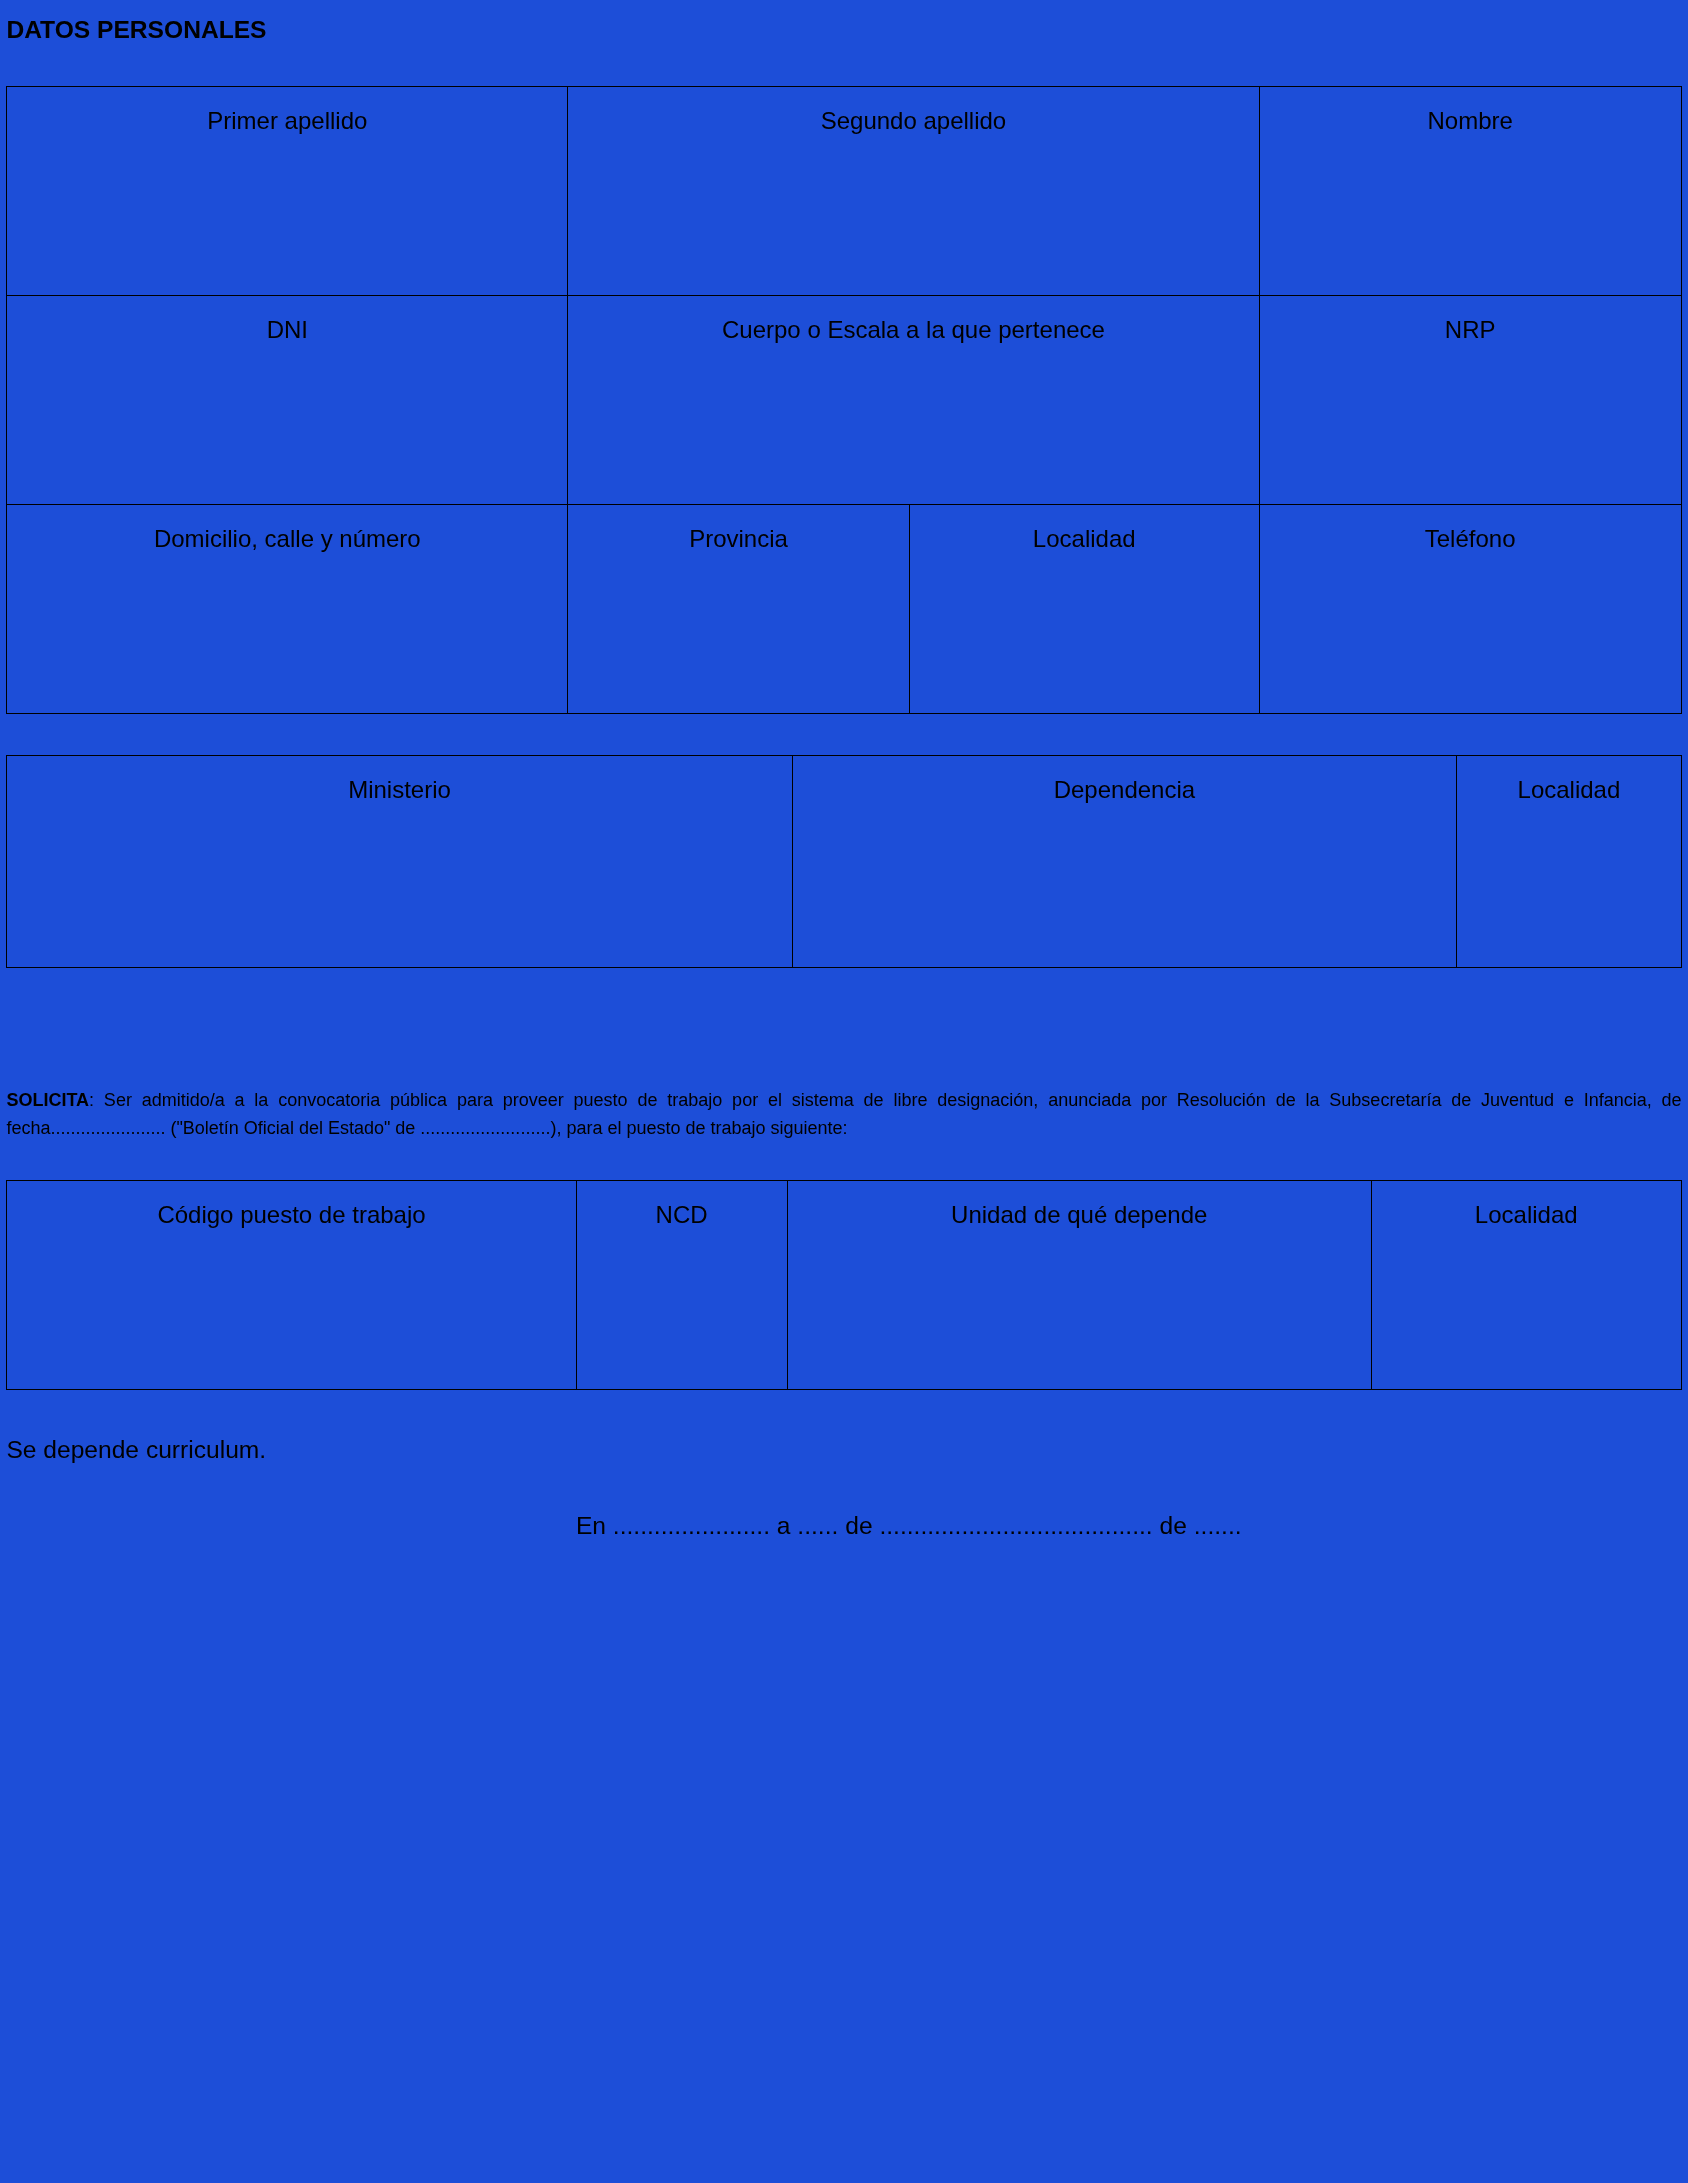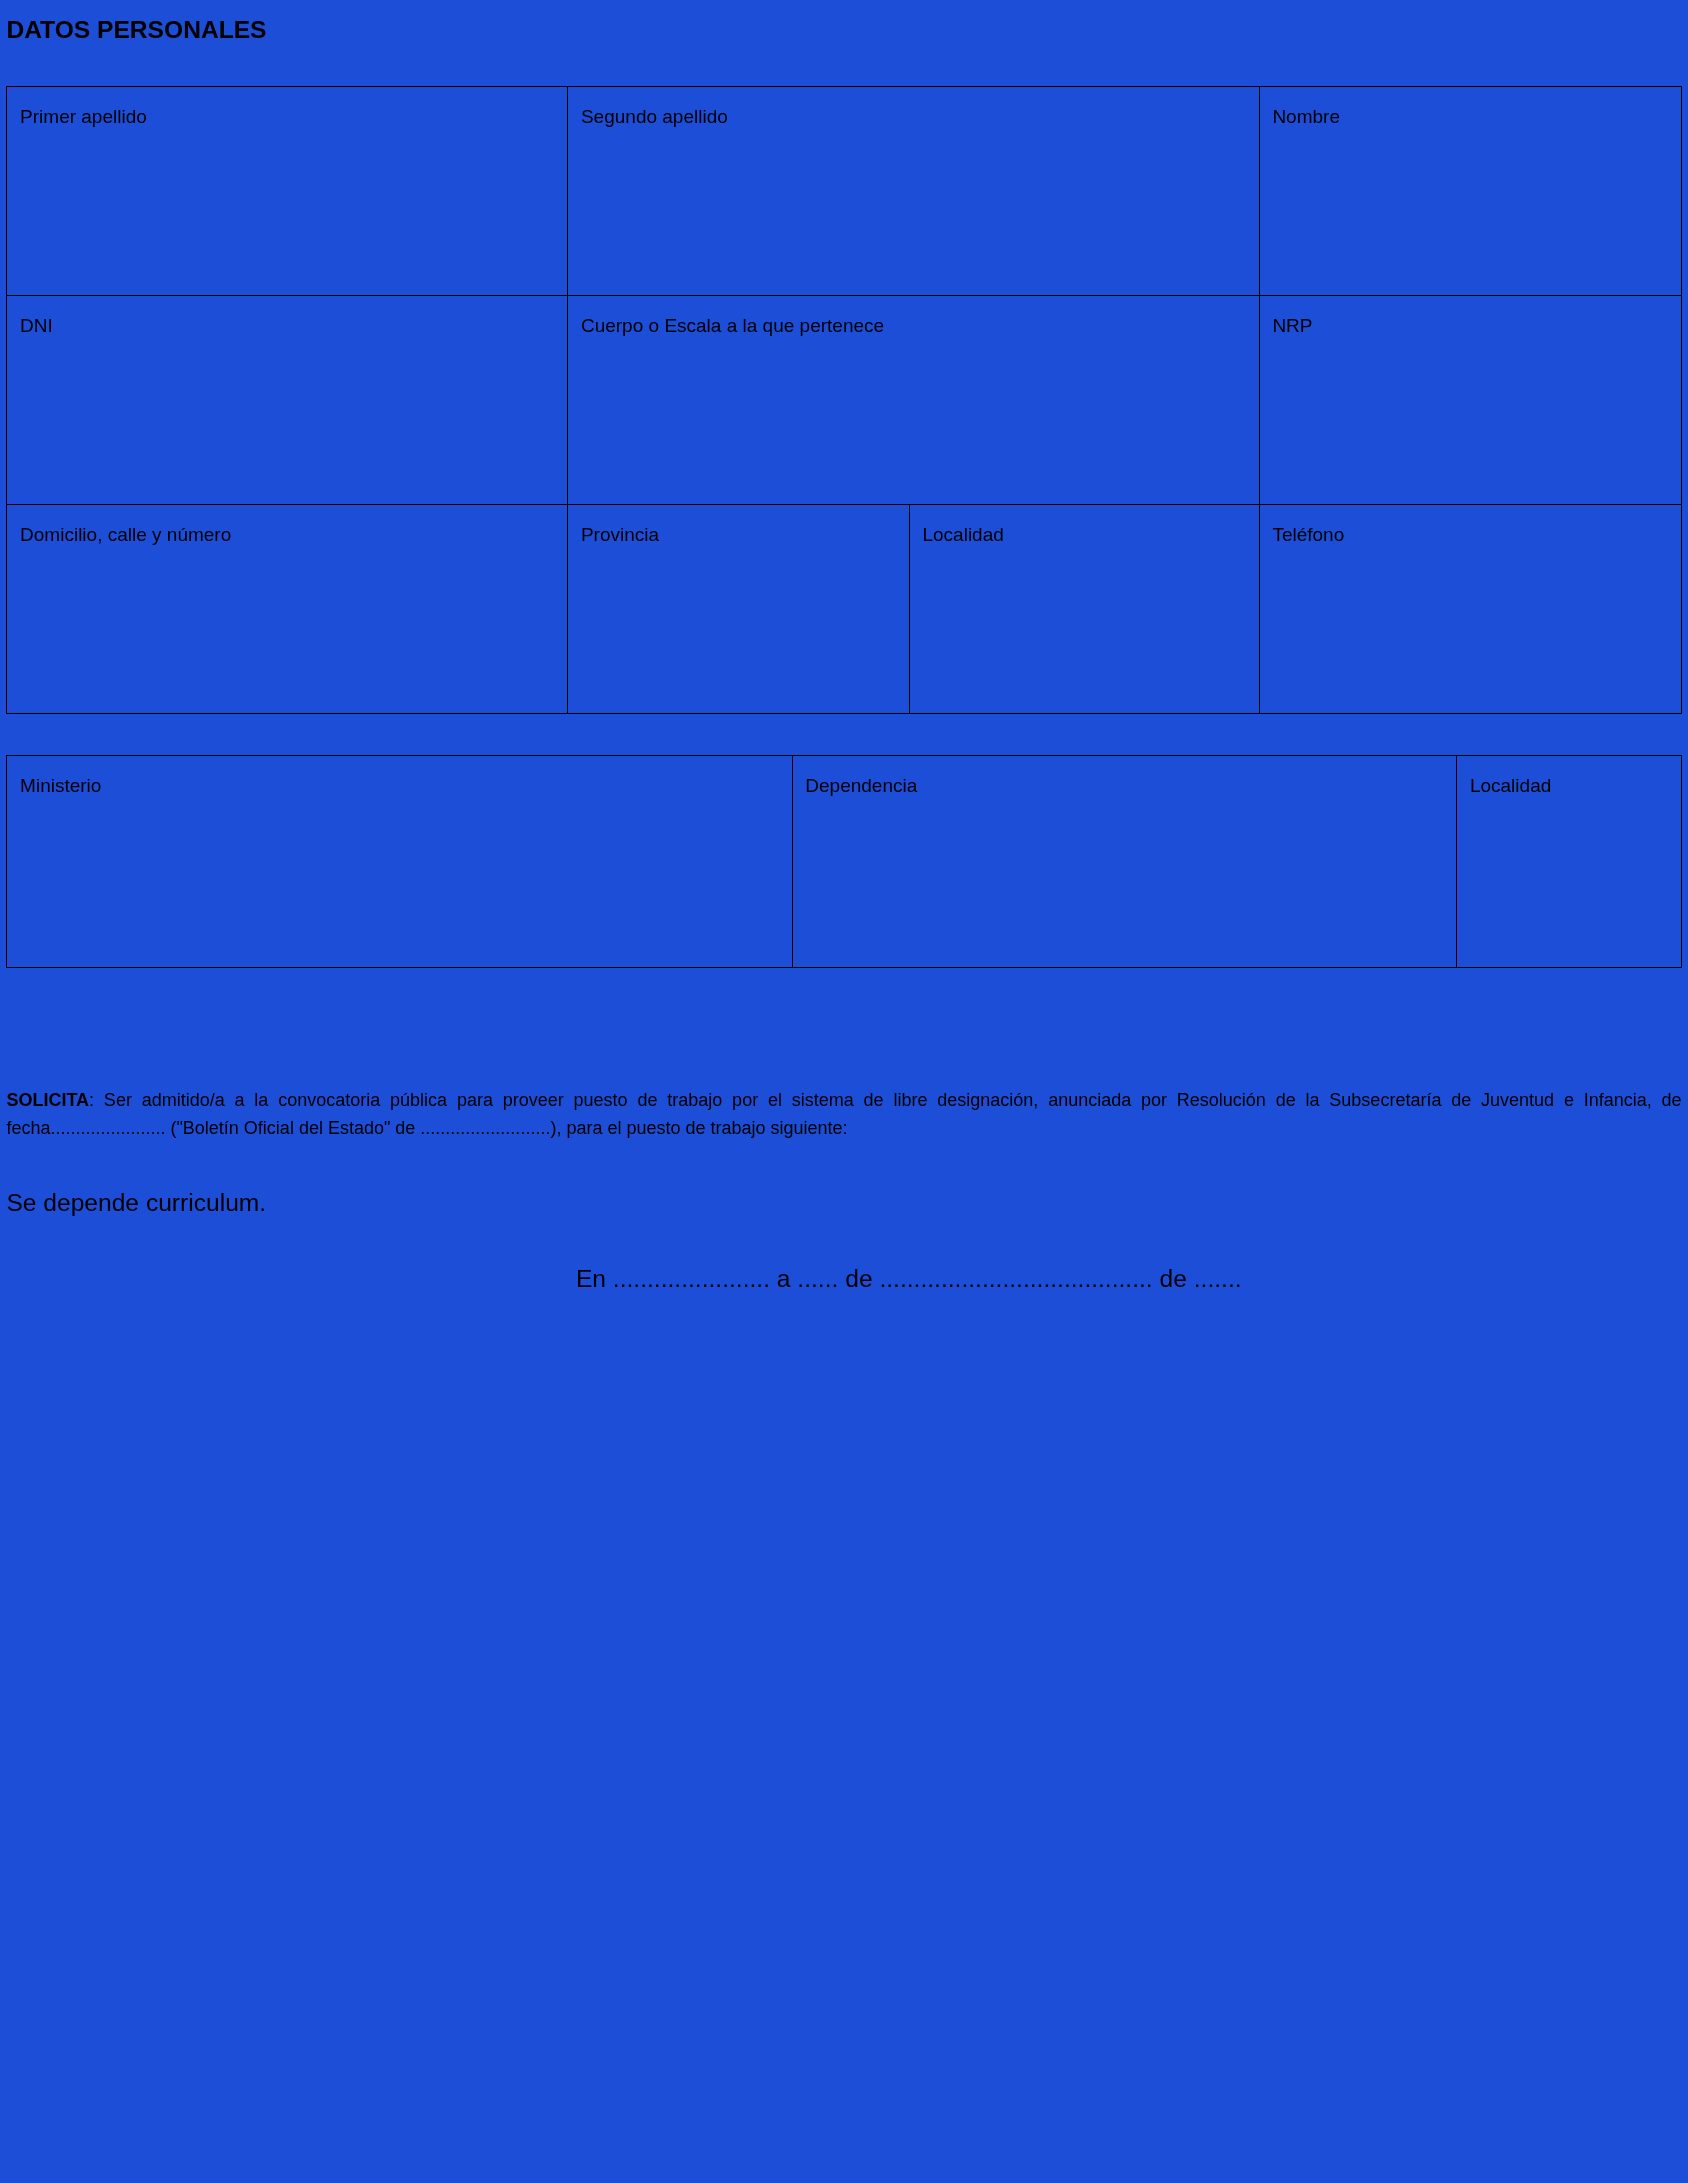--- a/index.html
+++ b/index.html
@@ -33,23 +33,24 @@
     border-collapse: collapse;
     table-layout: fixed;
   }
   table.t1 { margin-top: 37px; }
   table.t2 { margin-top: 41px; }
   table.t3 { margin-top: 37px; }
   table.t td {
     border: 1.6px solid #000000;
     vertical-align: top;
     padding: 16px 12.7px;
-    font-size: 19px;
+    font-size: 24px;
     line-height: 1.5;
     overflow: hidden;
+    text-align: center;
   }
   table.t1 td { height: 176px; }
   table.t2 tr.r1 td { height: 179px; }
   table.t2 tr.r2 td { height: 214px; }
   table.t3 td { height: 176px; }
   td.center {
     text-align: center;
     padding-left: 6.4px;
     padding-right: 6.4px;
   }
@@ -119,19 +120,35 @@
         <tr class="r1">
       <td>Ministerio</td>
       <td colspan="3">Dependencia</td>
       <td>Localidad</td>
     </tr>
   </tbody>
     </table>
 
   <p class="solicita"><span class="b">SOLICITA</span><span>: Ser admitido/a a la convocatoria pública para proveer puesto de trabajo por el sistema de libre designación, anunciada por Resolución de la Subsecretaría de Juventud e Infancia, de fecha....................... ("Boletín Oficial del Estado" de ..........................), para el puesto de trabajo siguiente:</span></p>
 
+  <table class="t t3">
+    <colgroup>
+      <col style="width:34%">
+      <col style="width:12.6%">
+      <col style="width:34.9%">
+      <col style="width:18.5%">
+    </colgroup>
+    <tbody>
+        <tr>
+      <td>Código puesto de trabajo</td>
+      <td class="center">NCD</td>
+      <td class="center">Unidad de qué depende</td>
+      <td class="center">Localidad</td>
+    </tr>
+  </tbody>
+    </table>
 
   <div class="note">Se depende curriculum.</div>
 
   <div class="dateline">En ....................... a ...... de ........................................ de .......</div>
 
 </div>
 
 
 </body></html>

